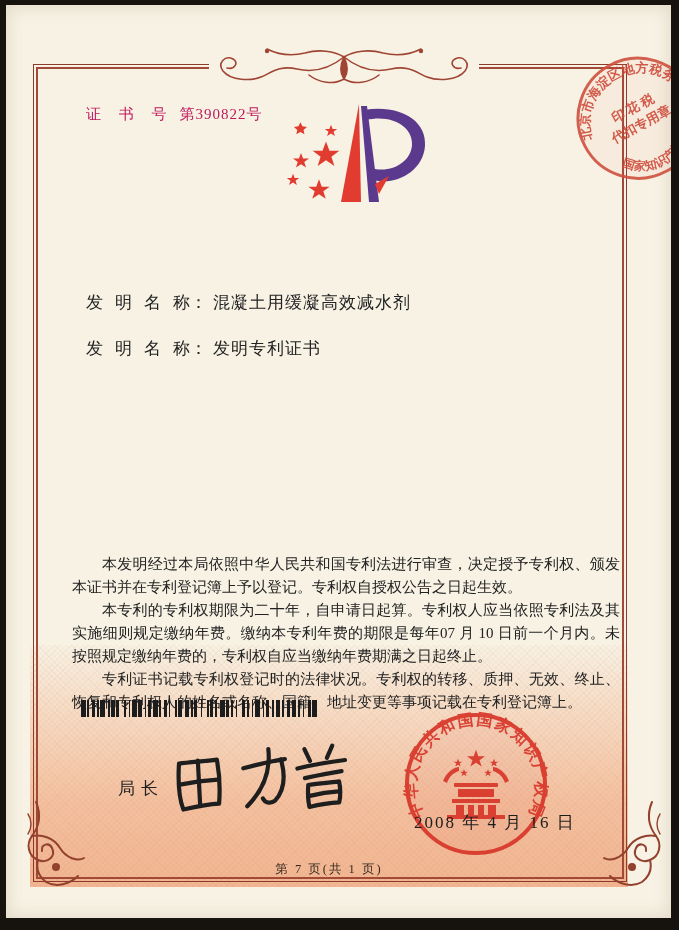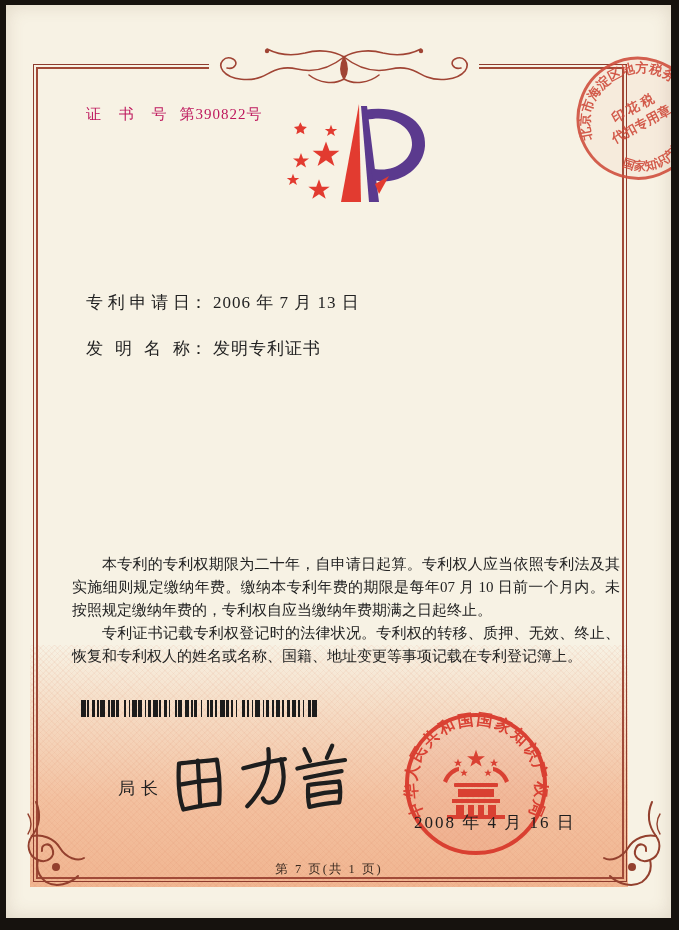--- a/index.html
+++ b/index.html
@@ -178,28 +178,29 @@
         <textPath href="#taxBot" startOffset="50%" text-anchor="middle">国家知识产权局</textPath>
       </text>
       <text x="65" y="58" text-anchor="middle" font-size="13" fill="#cf4a3a" font-weight="bold">印 花 税</text>
       <text x="65" y="76" text-anchor="middle" font-size="13" fill="#cf4a3a" font-weight="bold">代扣专用章</text>
     </svg>
   </div>
 
 
   <div class="fields">
     <div class="field">
-      <span class="flabel">专利申请日</span><span class="fcolon">：</span><span class="fvalue">2006 年 7 月 13 日</span>
+      <span class="flabel">发明名称</span><span class="fcolon">：</span><span class="fvalue">混凝土用缓凝高效减水剂</span>
     </div>
     <div class="field">
       <span class="flabel">发明名称</span><span class="fcolon">：</span><span class="fvalue">发明专利证书</span>
     </div>
   </div>
 
   <div class="body-text">
+    <p>本发明经过本局依照中华人民共和国专利法进行审查，决定授予专利权、颁发本证书并在专利登记簿上予以登记。专利权自授权公告之日起生效。</p>
     <p>本专利的专利权期限为二十年，自申请日起算。专利权人应当依照专利法及其实施细则规定缴纳年费。缴纳本专利年费的期限是每年07 月 10 日前一个月内。未按照规定缴纳年费的，专利权自应当缴纳年费期满之日起终止。</p>
     <p>专利证书记载专利权登记时的法律状况。专利权的转移、质押、无效、终止、恢复和专利权人的姓名或名称、国籍、地址变更等事项记载在专利登记簿上。</p>
   </div>
 
   <div class="barcode" id="barcode">
       <div style="flex: 0 0 4.8px; background: rgb(28, 28, 28);"></div>
       <div style="flex: 0 0 1.6px;"></div>
       <div style="flex: 0 0 1.6px; background: rgb(28, 28, 28);"></div>
       <div style="flex: 0 0 3.2px;"></div>
       <div style="flex: 0 0 3.2px; background: rgb(28, 28, 28);"></div>

